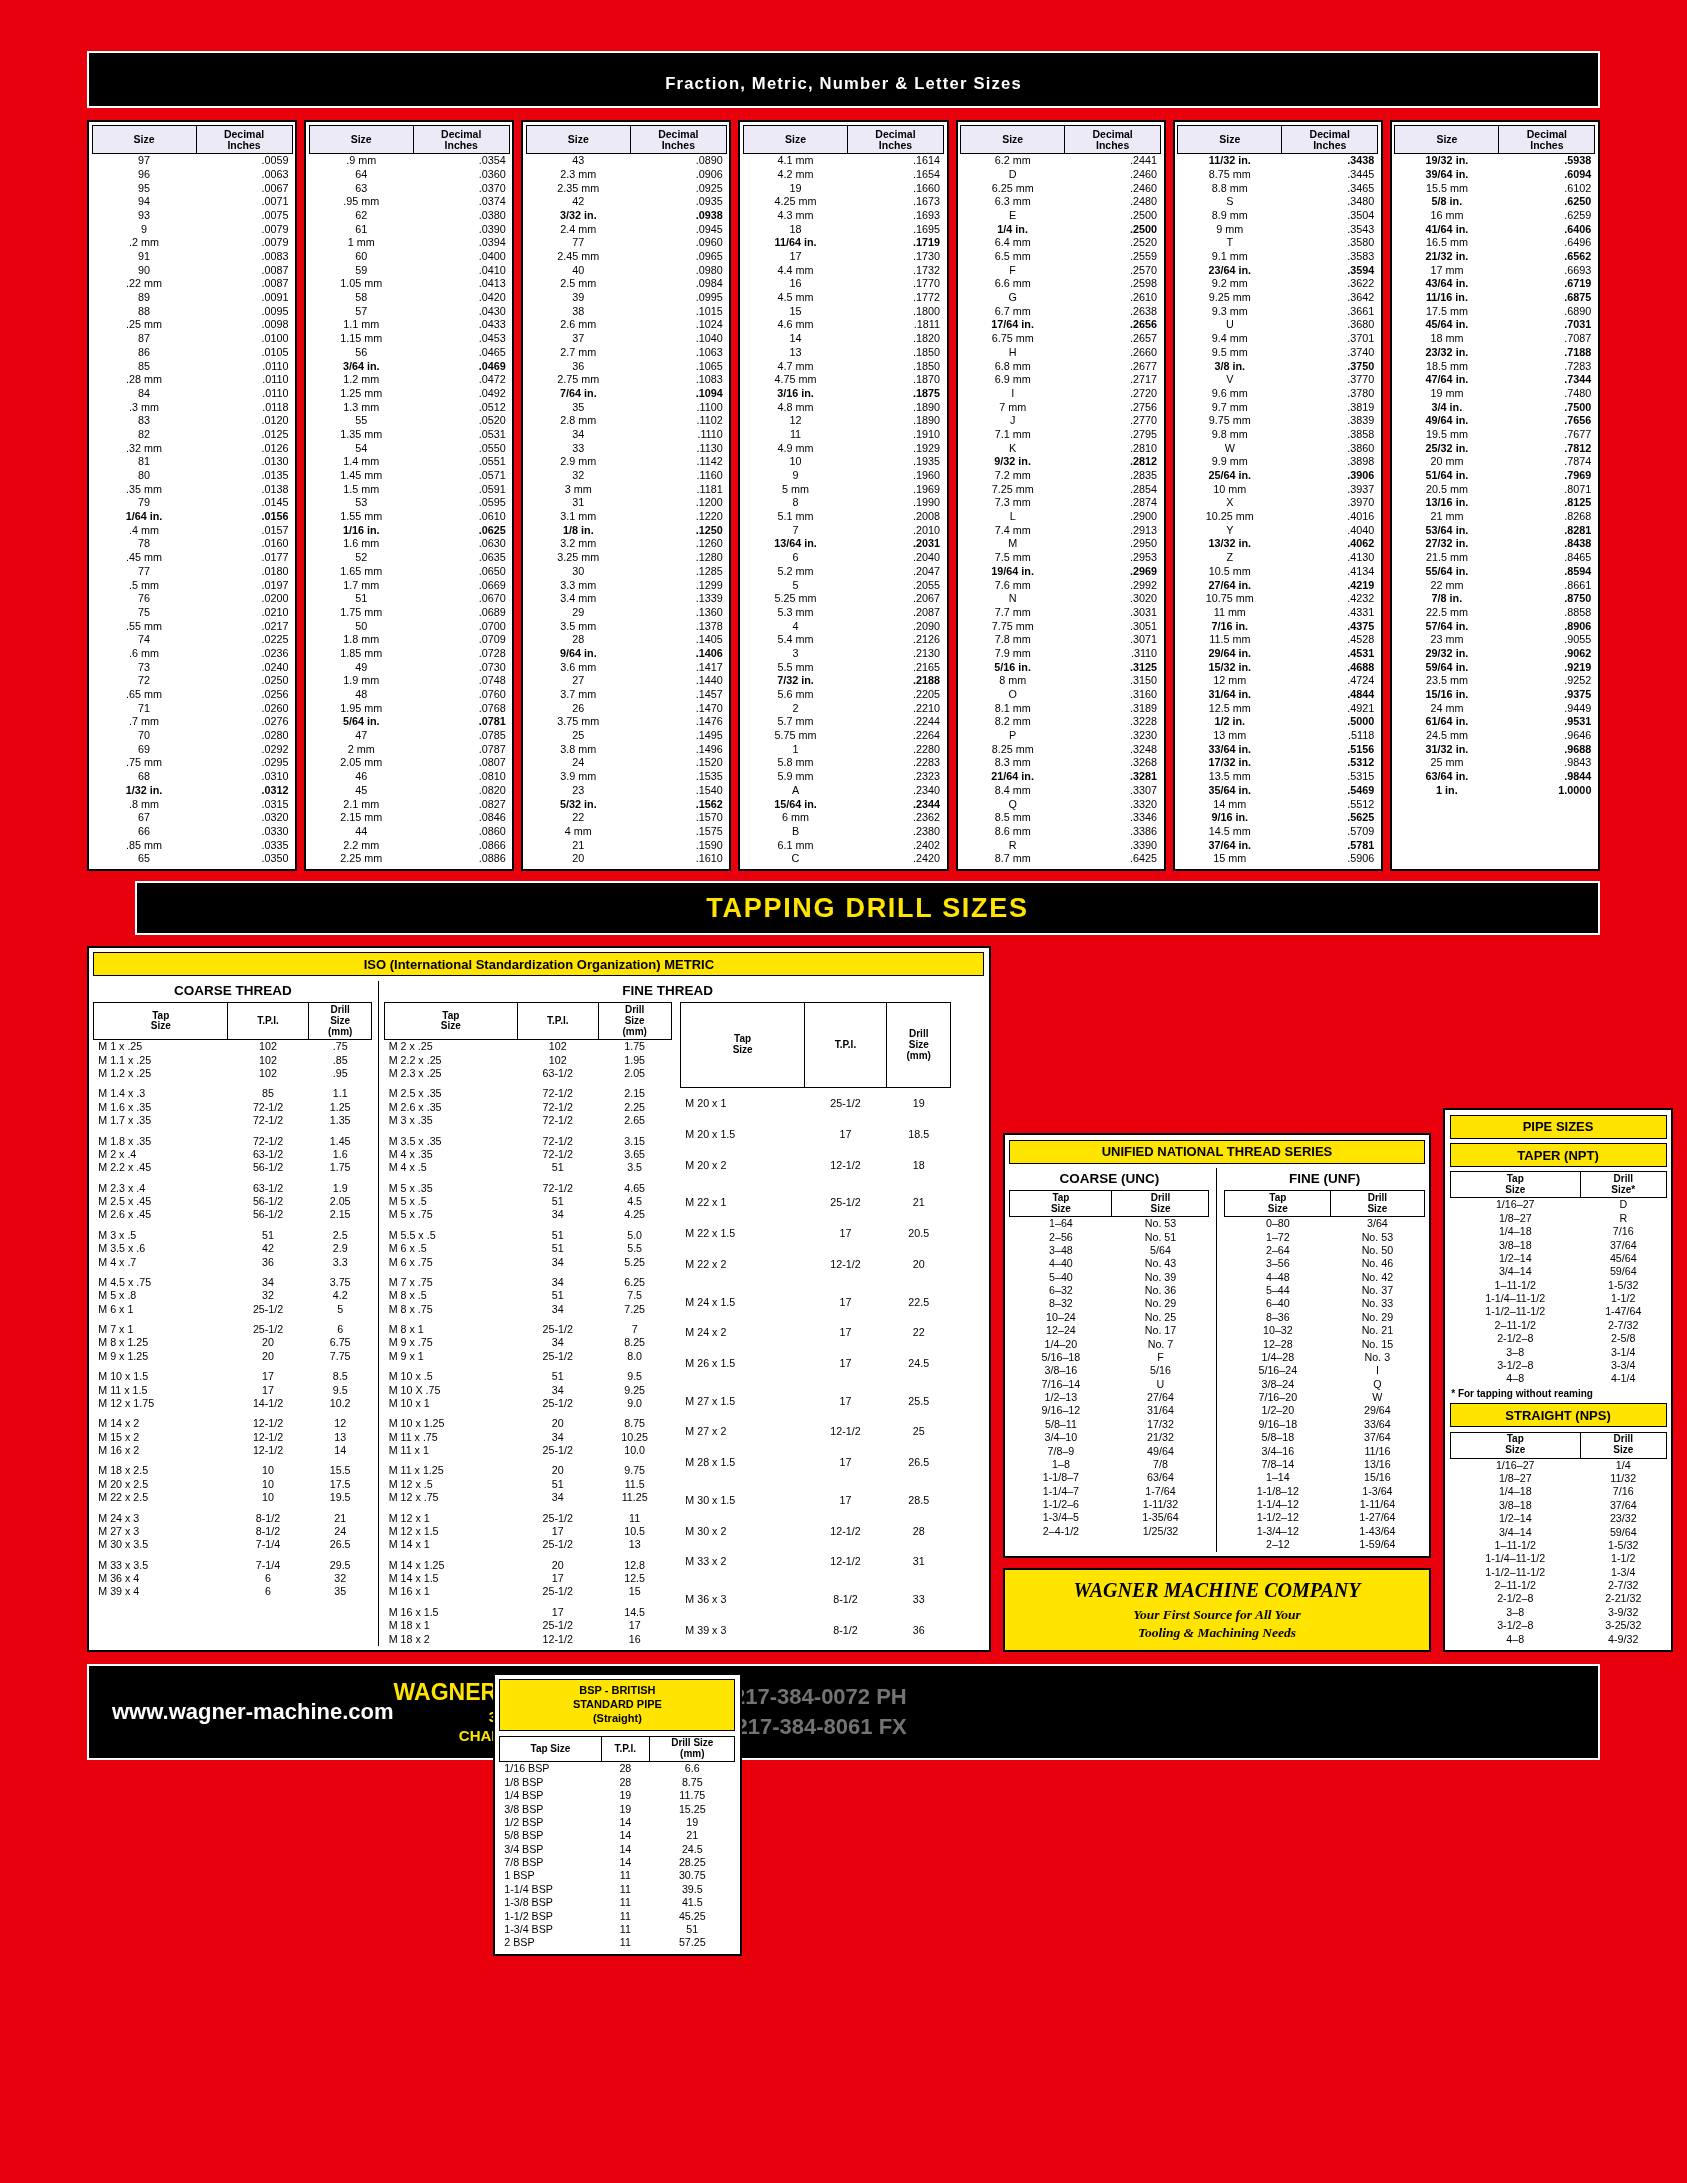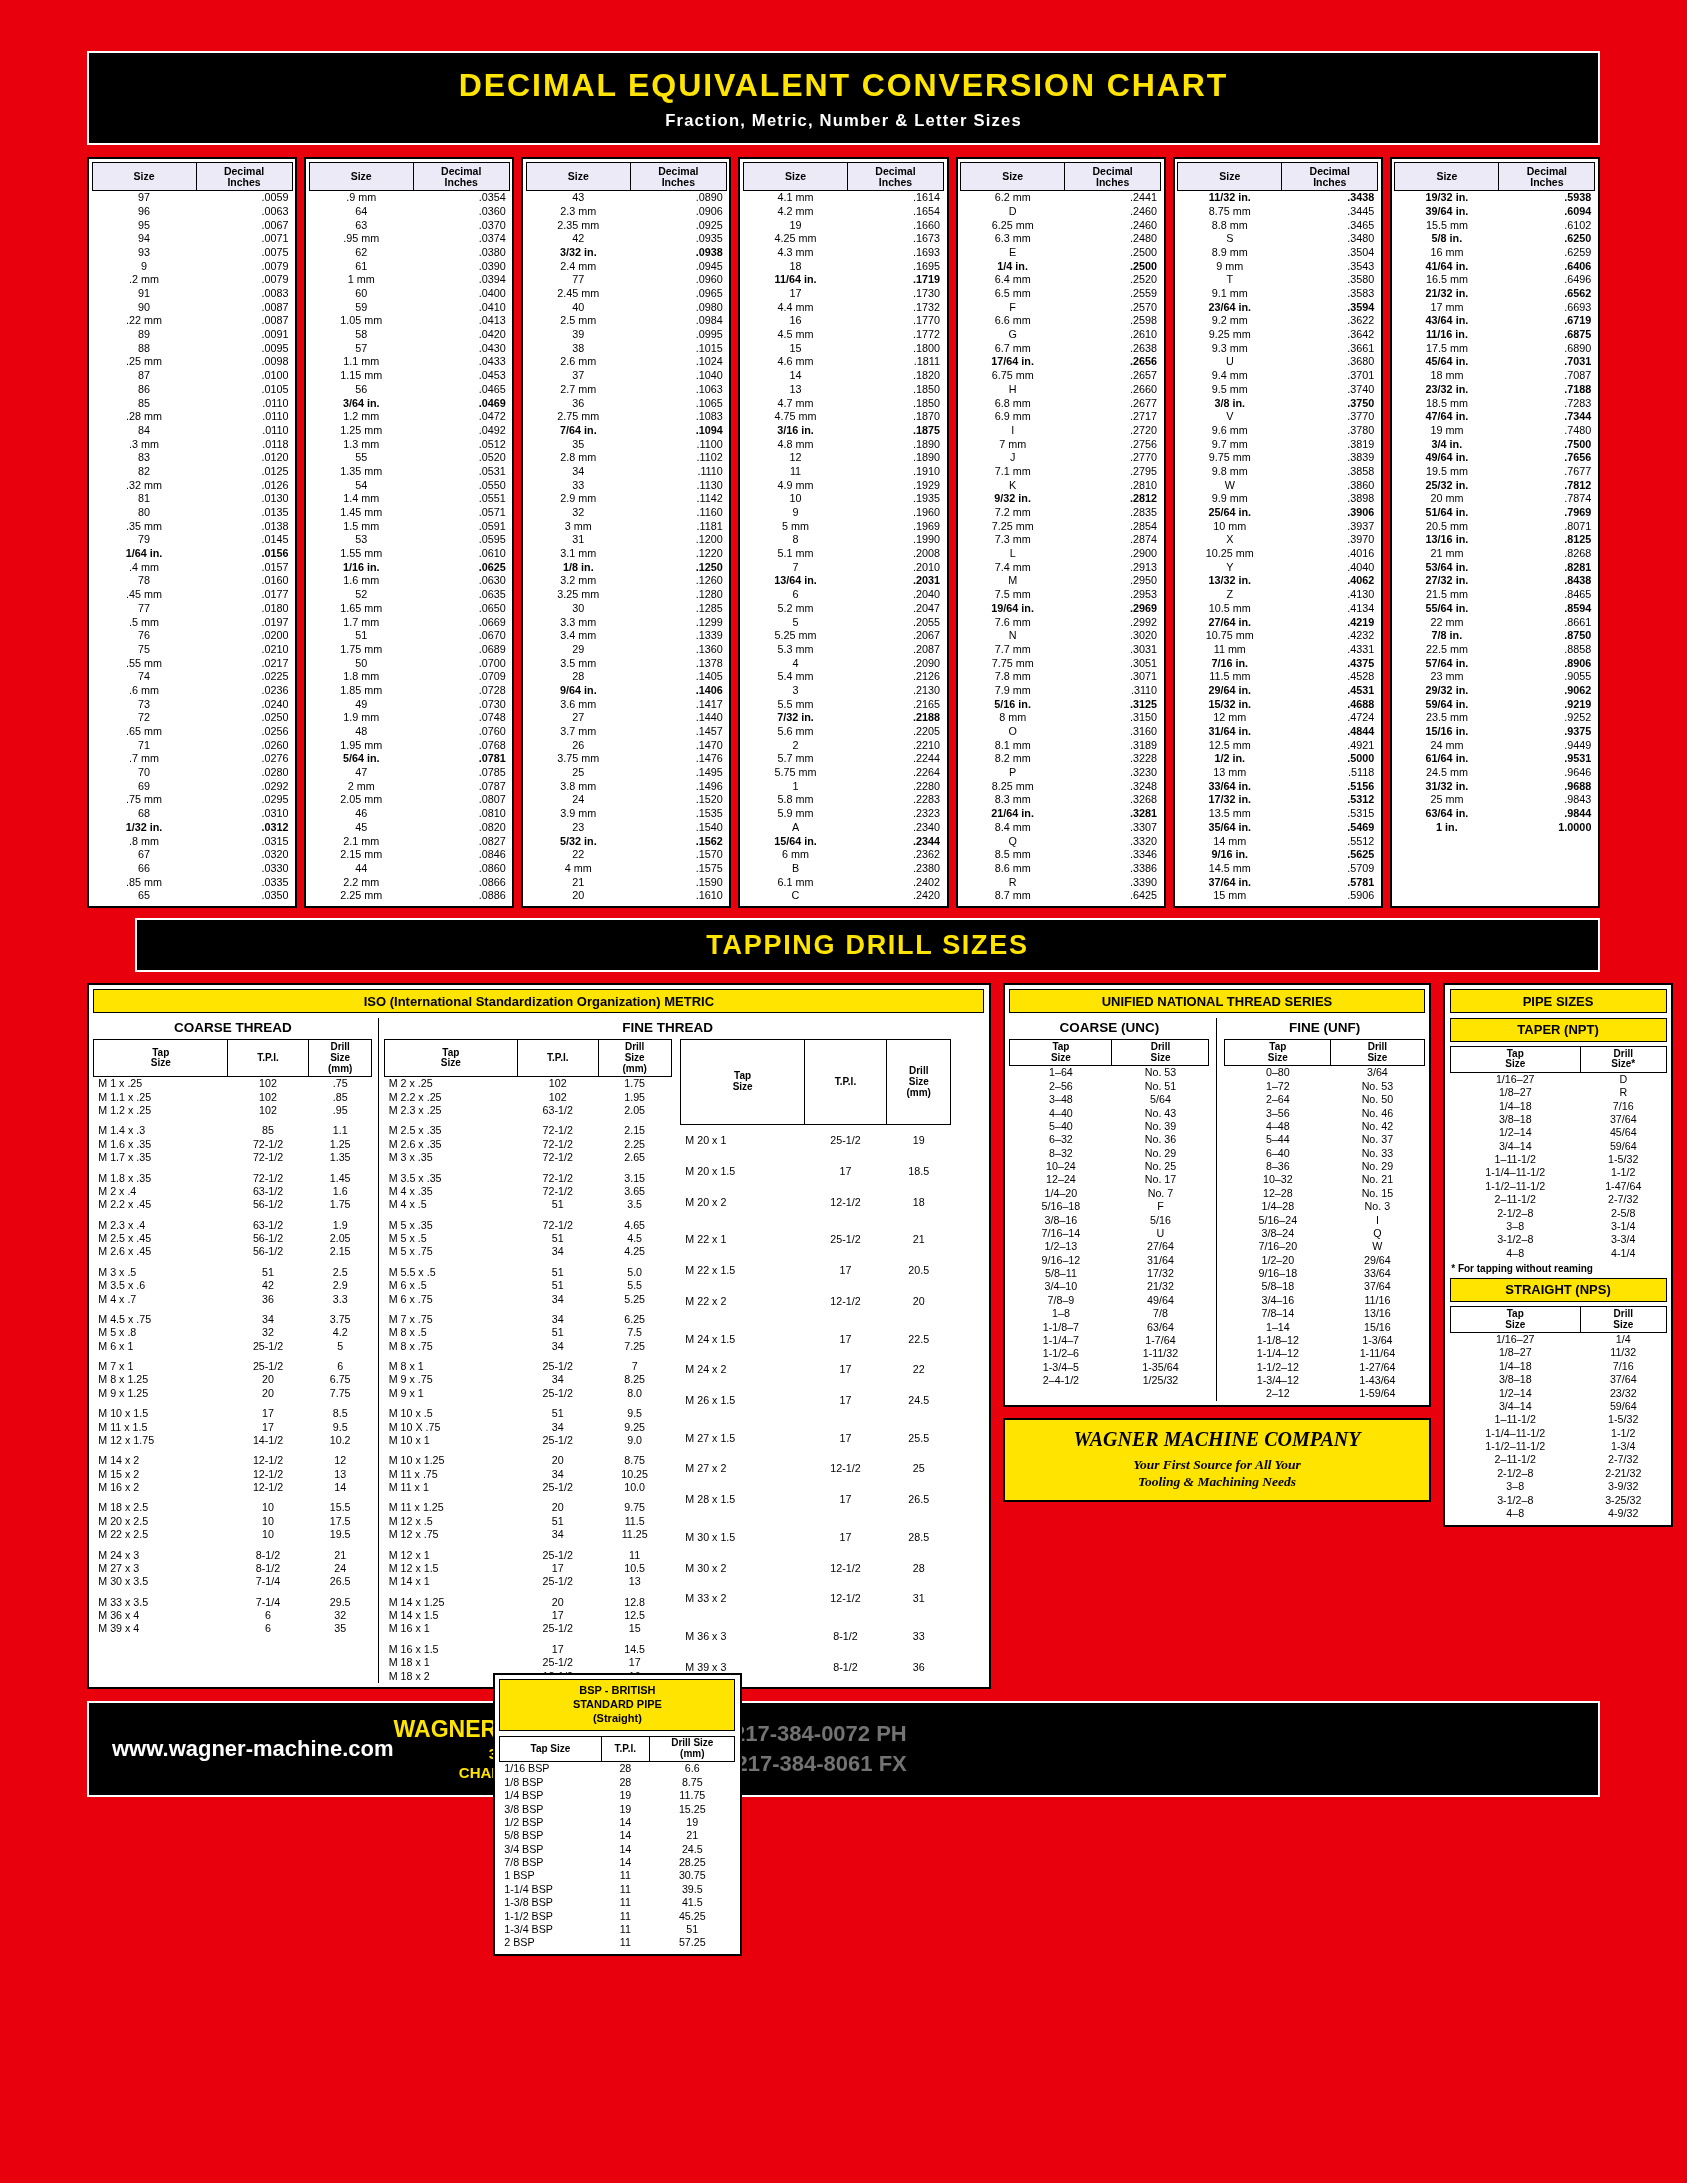--- a/index.html
+++ b/index.html
@@ -48,21 +48,21 @@
   table.dec td.sz{text-align:center;width:52%;}
   table.dec td.dv{text-align:right;width:48%;}
   .b{font-weight:bold;}
   
   .tap-hdr{
     margin-top:10.5px;background:#000;border:2.6px solid #fff;
     text-align:center;padding:9.6px 0 9.6px 0;margin-left:48px;
   }
   .tap-hdr h2{margin:0;color:#ffe400;font-size:27px;letter-spacing:1.7px;font-weight:bold;}
   
-  .tap-body{margin-top:10.5px;display:flex;gap:12.2px;align-items:flex-start;}
+  .tap-body{margin-top:10.5px;display:flex;gap:12.2px;align-items:flex-end;}
   .panel{background:#fff;border:2.6px solid #000;padding:4.4px;}
   .yellowbar{
     background:#ffe400;border:1.7px solid #000;text-align:center;
     font-weight:bold;font-size:13px;padding:3.5px 0;margin-bottom:4.4px;
   }
   .subbar{
     text-align:center;font-weight:bold;font-size:13.5px;padding:2.6px 0 4.4px 0;
   }
   table.tt{border-collapse:collapse;font-size:10.7px;}
   table.tt th{
@@ -107,21 +107,20 @@
   .footer .mid .m1{font-size:23px;font-weight:bold;}
   .footer .mid .m2{font-size:15px;font-weight:bold;}
   .footer .ph{color:#737373;font-size:22px;font-weight:bold;text-align:right;line-height:1.35;}
 </style>
 </head>
 <body>
 
 <div class="page">
 
   <div class="hdr">
-    <h1>DECIMAL EQUIVALENT CONVERSION CHART</h1>
     <h2>Fraction, Metric, Number &amp; Letter Sizes</h2>
   </div>
 
   <div class="dec-wrap" id="dec-wrap">
       <div class="dec-col">
         <table class="dec">
           <tbody>
             <tr>
               <th>Size</th>
               <th>Decimal<br>Inches</th>

